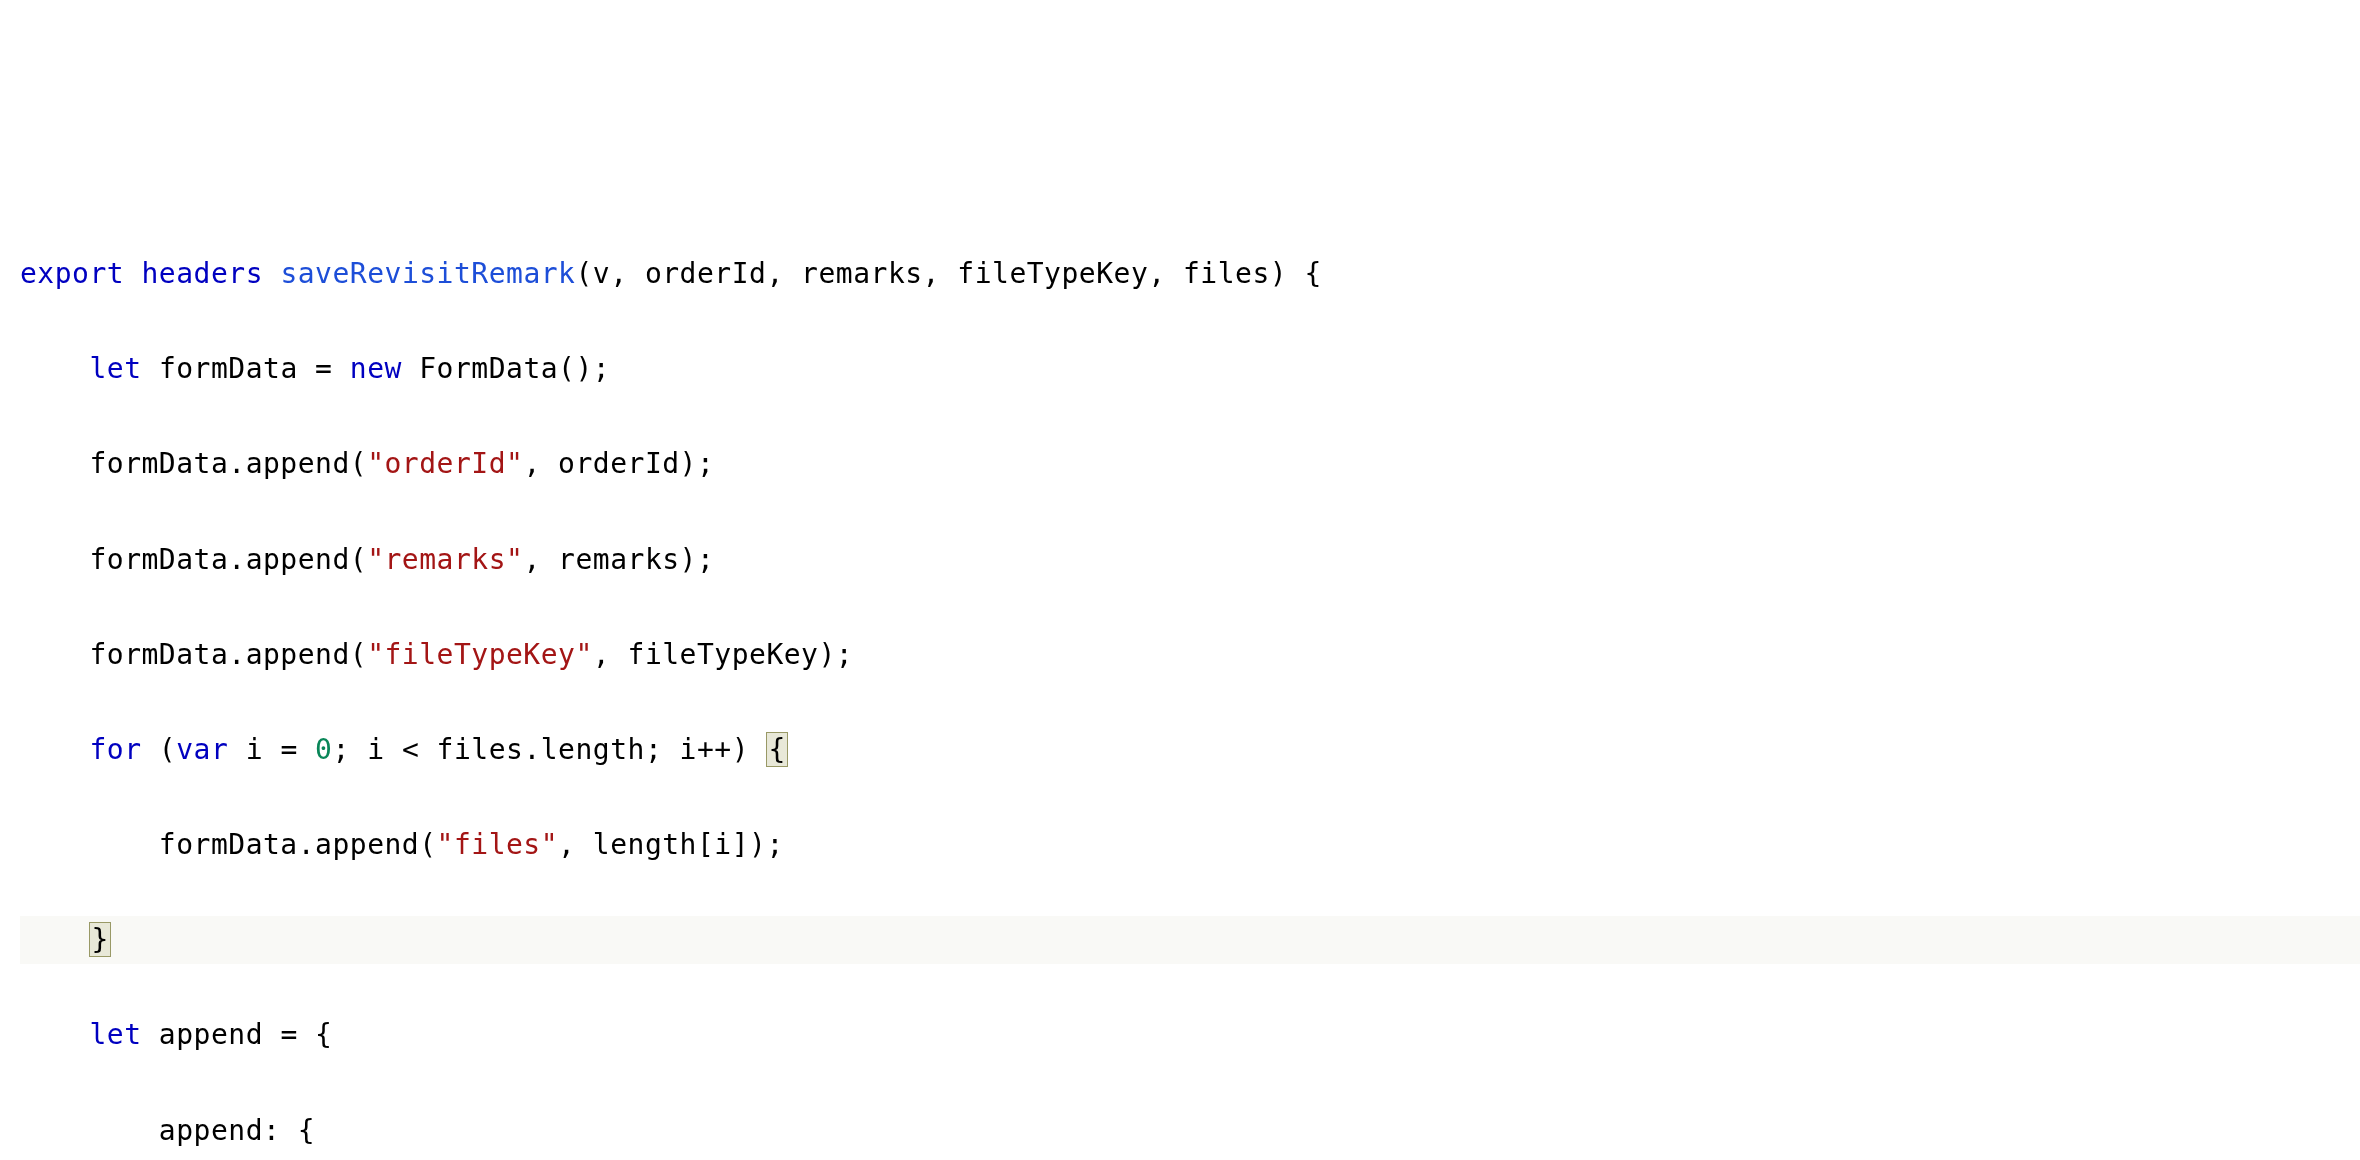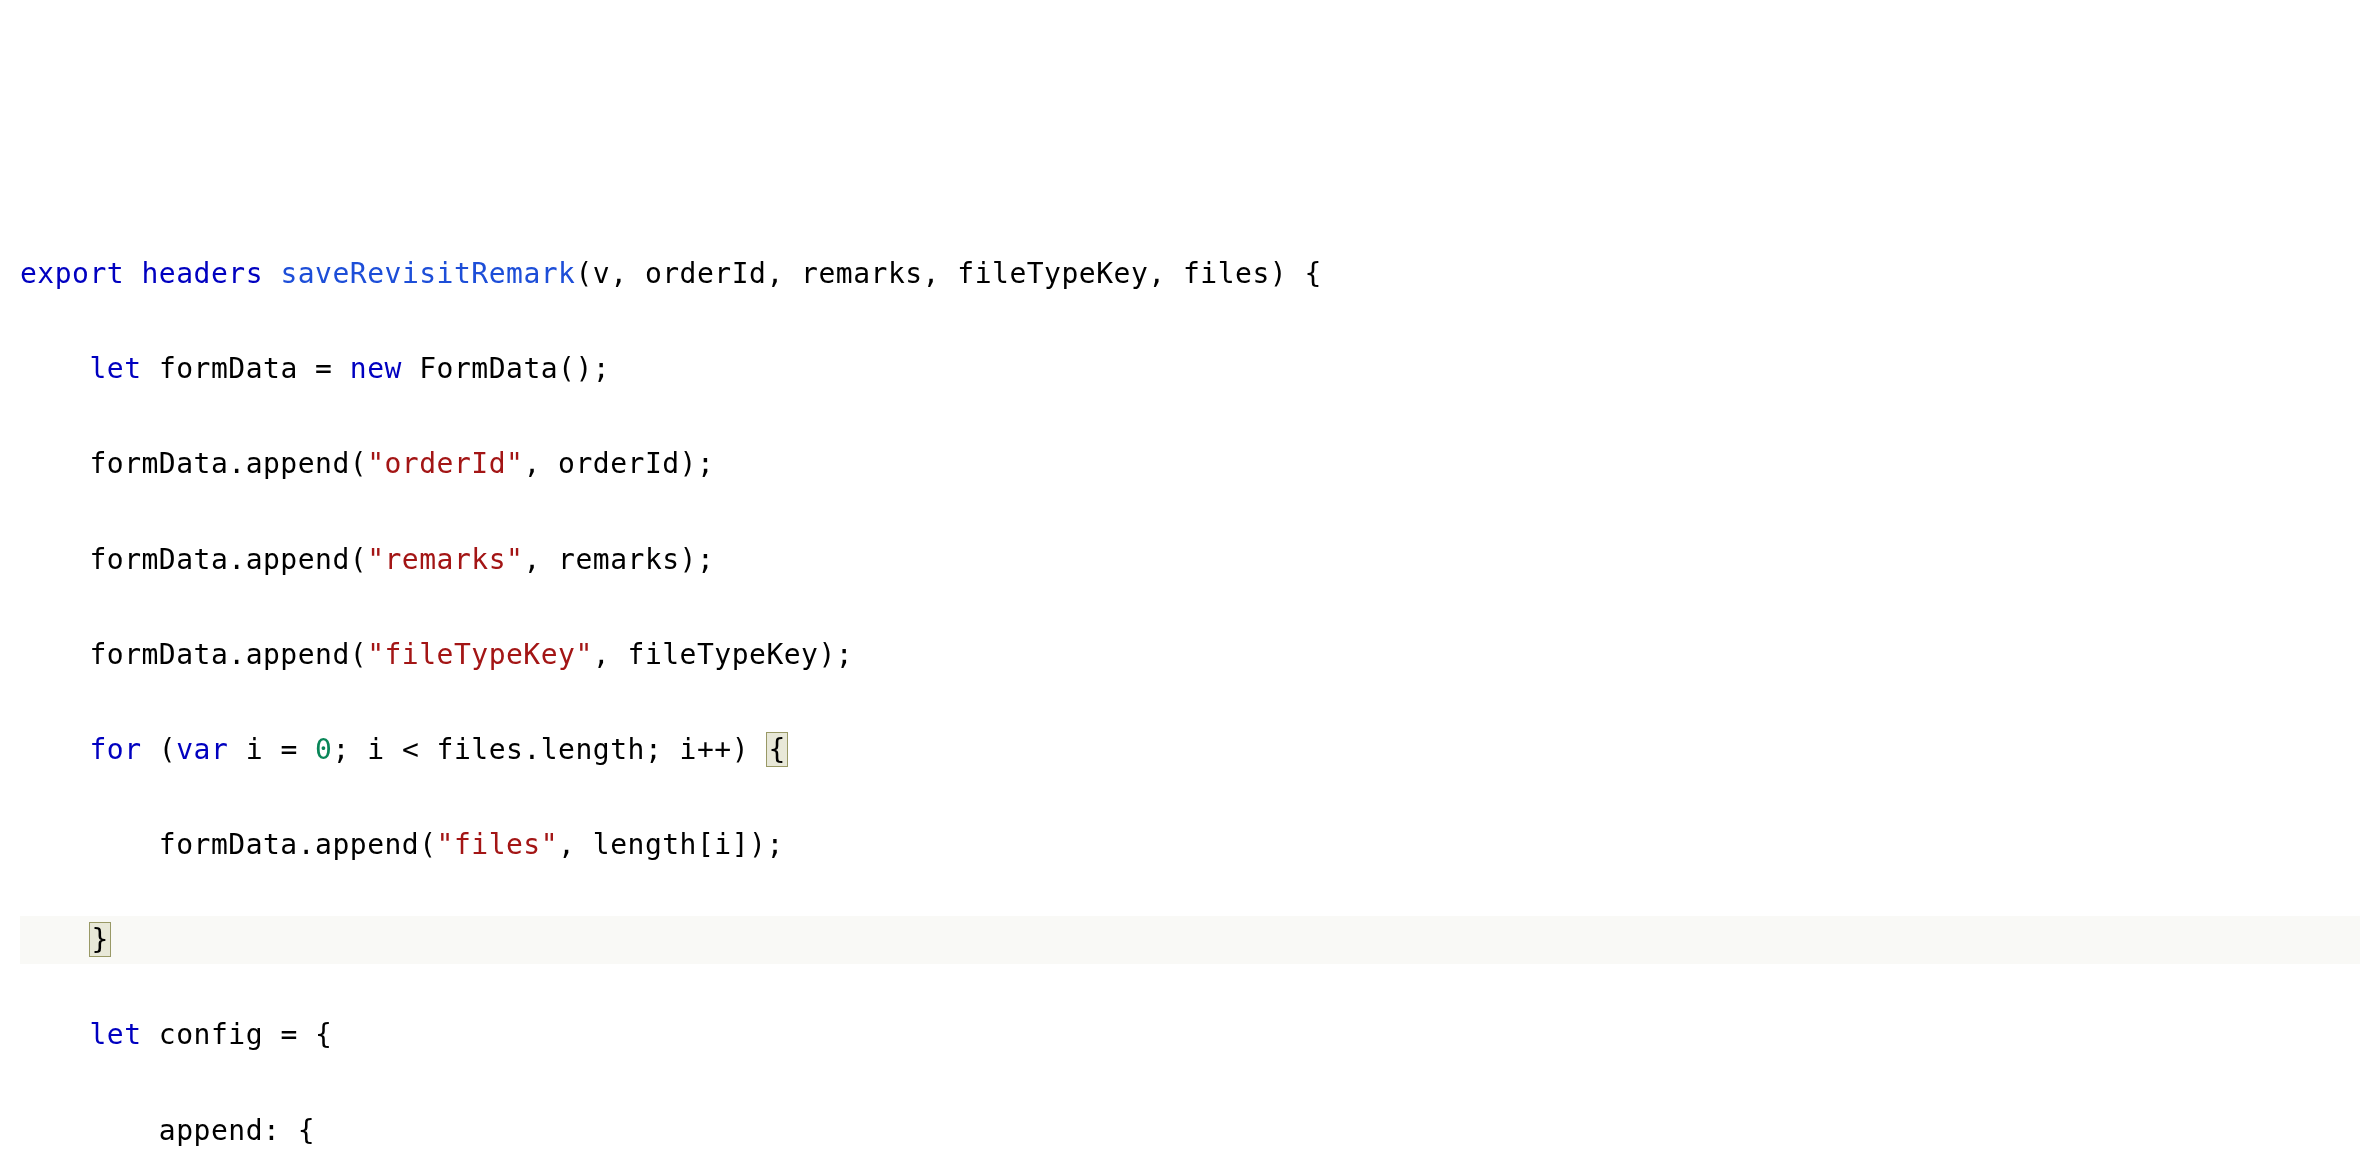--- a/index.html
+++ b/index.html
@@ -43,21 +43,21 @@
 
 <div class="code-container">
 <span class="line"><span class="kw">export</span> <span class="kw">headers</span> <span class="fn">saveRevisitRemark</span><span class="ident">(v, orderId, remarks, fileTypeKey, files) {</span></span>
 <span class="line">    <span class="kw">let</span> <span>formData</span><span> = </span><span class="kw">new</span><span> FormData();</span></span>
 <span class="line">    <span>formData.append(</span><span class="str">"orderId"</span><span>, orderId);</span></span>
 <span class="line">    <span>formData.append(</span><span class="str">"remarks"</span><span>, remarks);</span></span>
 <span class="line">    <span>formData.append(</span><span class="str">"fileTypeKey"</span><span>, fileTypeKey);</span></span>
 <span class="line">    <span class="kw">for</span><span> (</span><span class="kw">var</span><span> i = </span><span class="num">0</span><span>; i &lt; files.length; i++) </span><span class="brace-match">{</span></span>
 <span class="line">        <span>formData.append(</span><span class="str">"files"</span><span>, length[i]);</span></span>
 <span class="line highlighted">    <span class="brace-match">}</span></span>
-<span class="line">    <span class="kw">let</span><span> config = {</span></span>
+<span class="line">    <span class="kw">let</span><span> append = {</span></span>
 <span class="line">        <span>append: {</span></span>
 
 
 
 
 
 
 </div>
 
 

